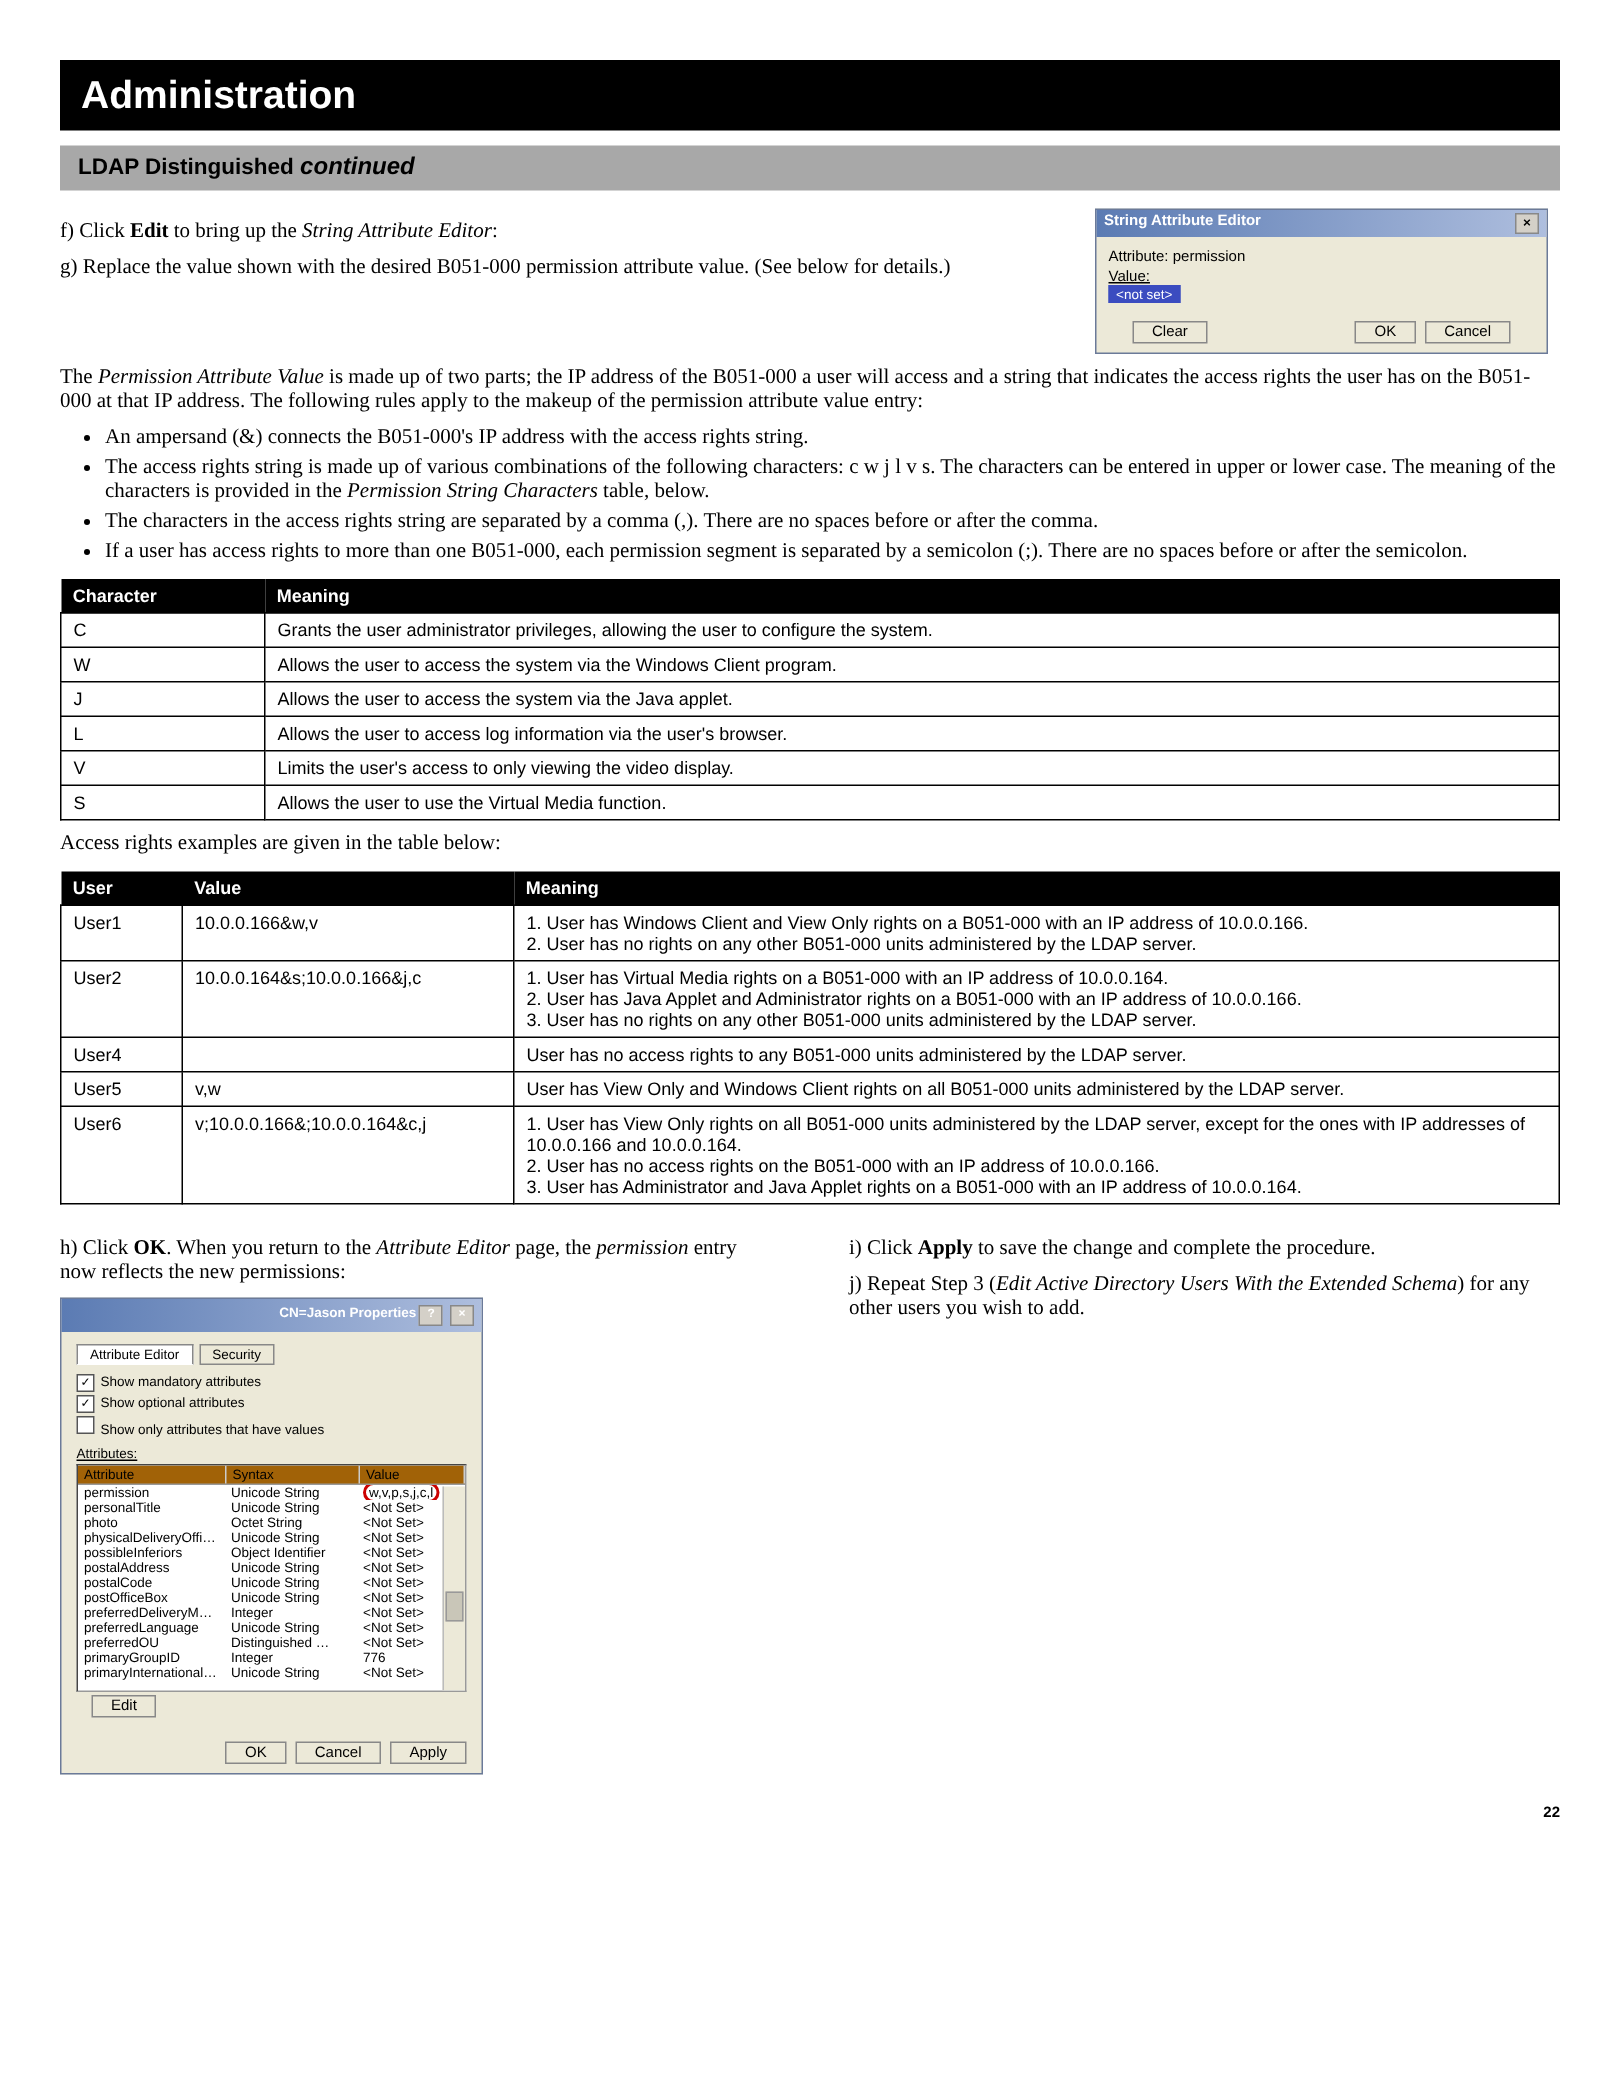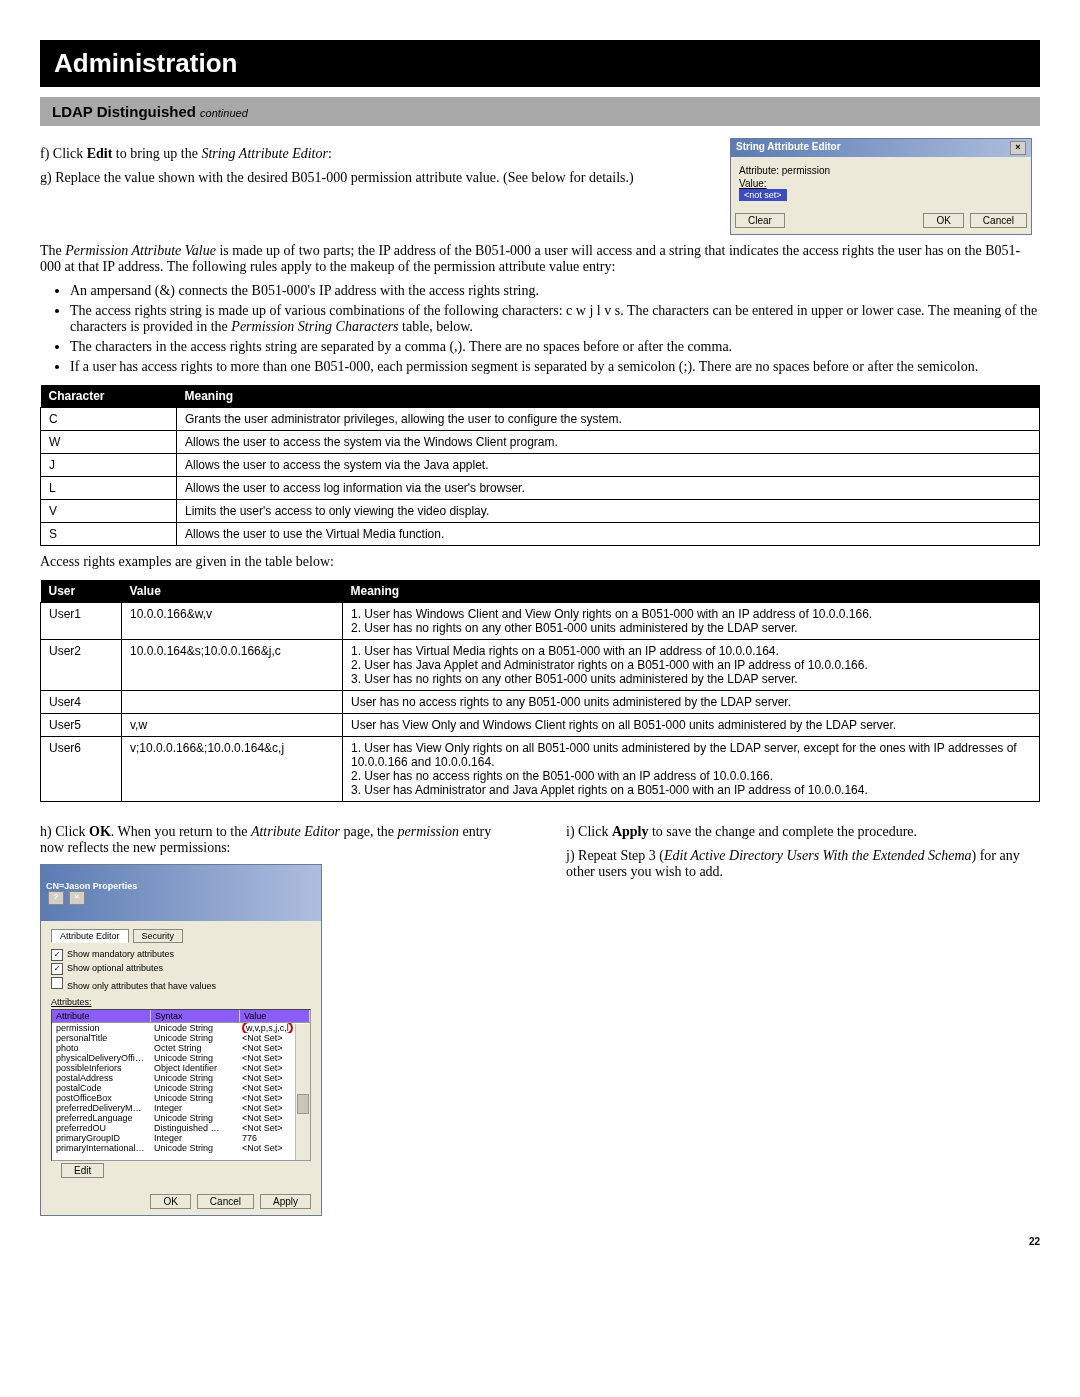--- a/index.html
+++ b/index.html
@@ -21,21 +21,21 @@
     padding: 8px 14px;
   }
   .section-bar {
     background: #a8a8a8;
     font-family: Arial, sans-serif;
     padding: 6px 12px;
     margin-top: 10px;
     font-size: 15px;
   }
   .section-bar .main-label { font-weight: bold; }
-  .section-bar .cont { font-style: italic; font-size: 11px; font-weight: normal; }
+  .section-bar .cont { font-style: italic; font-size: 16px; font-weight: bold; }
   .two-col {
     display: flex;
     gap: 20px;
     margin-top: 12px;
   }
   .two-col .left { flex: 1; }
   .two-col .right { flex: 0 0 310px; }
   .bullets { padding-left: 30px; margin: 8px 0;}
   .bullets li { margin: 4px 0; }
   .char-table, .ex-table {
@@ -91,60 +91,60 @@
     font-size:9px;
     line-height:11px;
   }
   .sae-body { padding: 6px 8px; }
   .sae-body .lbl { color:#000; margin-top:2px; }
   .sae-highlight {
     background:#3b4cc0; color:#fff; display:inline-block; padding:0 4px;
     font-size:9px; border:1px solid #3b4cc0;
   }
   .sae-buttons {
-    display:flex; justify-content:space-between; padding:6px 4px;
+    display:flex; justify-content:space-between; padding:6px 24px;
   }
   .sae-buttons .btn {
     border:1px solid #888; background:#ece9d8; padding:1px 12px; font-size:10px;
   }
   .sae-buttons .right-group { display:flex; gap:6px;}
   
   .props {
     font-family: Tahoma, Arial, sans-serif;
     font-size: 9px;
     border: 1px solid #6b7a99;
     background: #ece9d8;
     width: 280px;
     margin-top: 8px;
   }
   .props-title {
     background: linear-gradient(to right,#5b7bb3,#aebede);
-    color:#fff; font-weight:bold; padding:16px 5px;
-    display:flex; justify-content:flex-start;flex-direction:column;
+    color:#fff; font-weight:bold; padding:4px 5px;
+    display:flex; justify-content:flex-end;
   }
   .props-title .icons span{
     display:inline-block; width:14px; height:12px; background:#d4d0c8;
     border:1px solid #888; margin-left:2px; font-size:8px; text-align:center;
   }
   .props-body { padding:8px 10px; }
   .tab-row { display:flex; gap:4px; margin-bottom:6px;}
   .tab { border:1px solid #888; background:#ece9d8; padding:1px 8px; font-size:9px;}
   .tab.active { background:#fff; border-bottom:1px solid #fff;}
   .chk-line { margin:2px 0; }
   .chk-line .box {
     display:inline-block; width:10px; height:10px; border:1px solid #555;
     background:#fff; text-align:center; line-height:9px; font-size:8px; margin-right:4px;
   }
   .attrs-label { margin-top:6px; text-decoration:underline; }
   .attr-list {
     border:1px inset #999; background:#fff; margin-top:2px;
     height:150px; overflow:hidden; position:relative;
   }
   .attr-list .hdr {
-    display:flex; background:#8b5cf6; border-bottom:1px solid #999; font-weight:normal;
+    display:flex; background:#a16207; border-bottom:1px solid #999; font-weight:normal;
   }
   .attr-list .hdr div { border-right:1px solid #ccc; padding:1px 4px;}
   .attr-list .hdr .c1{width:90px;} .attr-list .hdr .c2{width:80px;} .attr-list .hdr .c3{flex:1;}
   .attr-list .row { display:flex; }
   .attr-list .row div { padding:0 4px; white-space:nowrap; overflow:hidden; text-overflow:ellipsis;}
   .attr-list .row .c1{width:90px;} .attr-list .row .c2{width:80px;} .attr-list .row .c3{flex:1;}
   .hl-red { border:2px solid #c00; border-radius:10px; padding:0 2px;}
   .props-buttons { display:flex; justify-content:flex-end; gap:6px; padding:6px 10px;}
   .props-buttons .btn { border:1px solid #888; background:#ece9d8; padding:1px 12px; font-size:10px;}
   .edit-btn-row { padding:4px 10px;}

